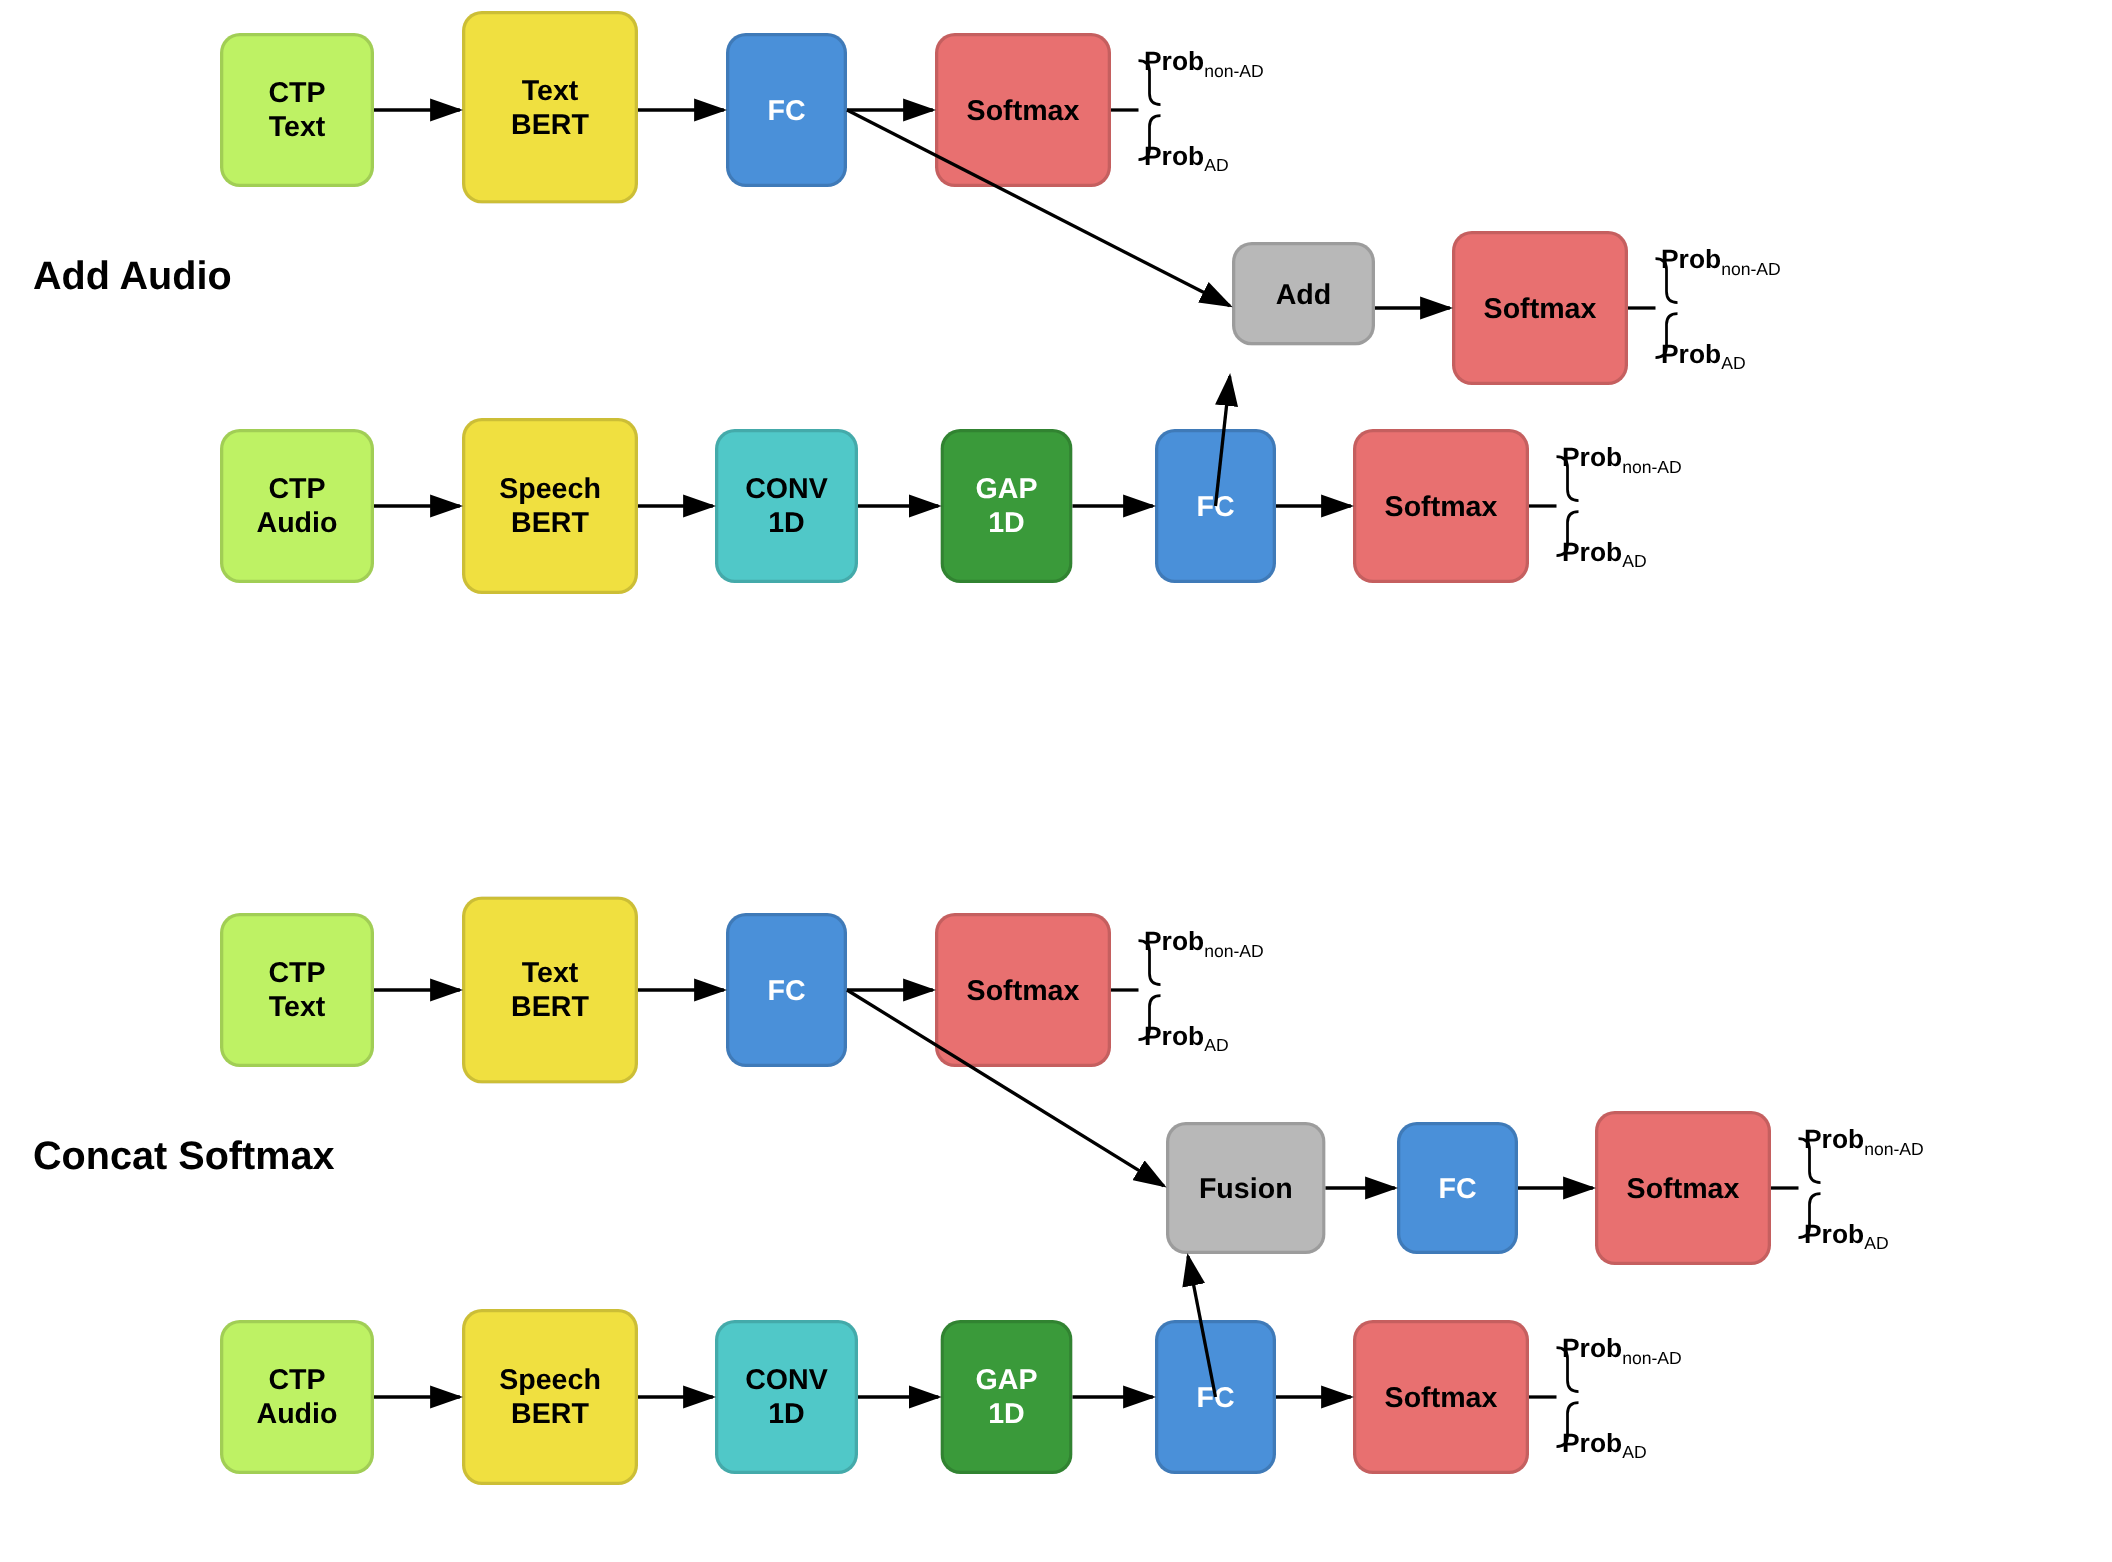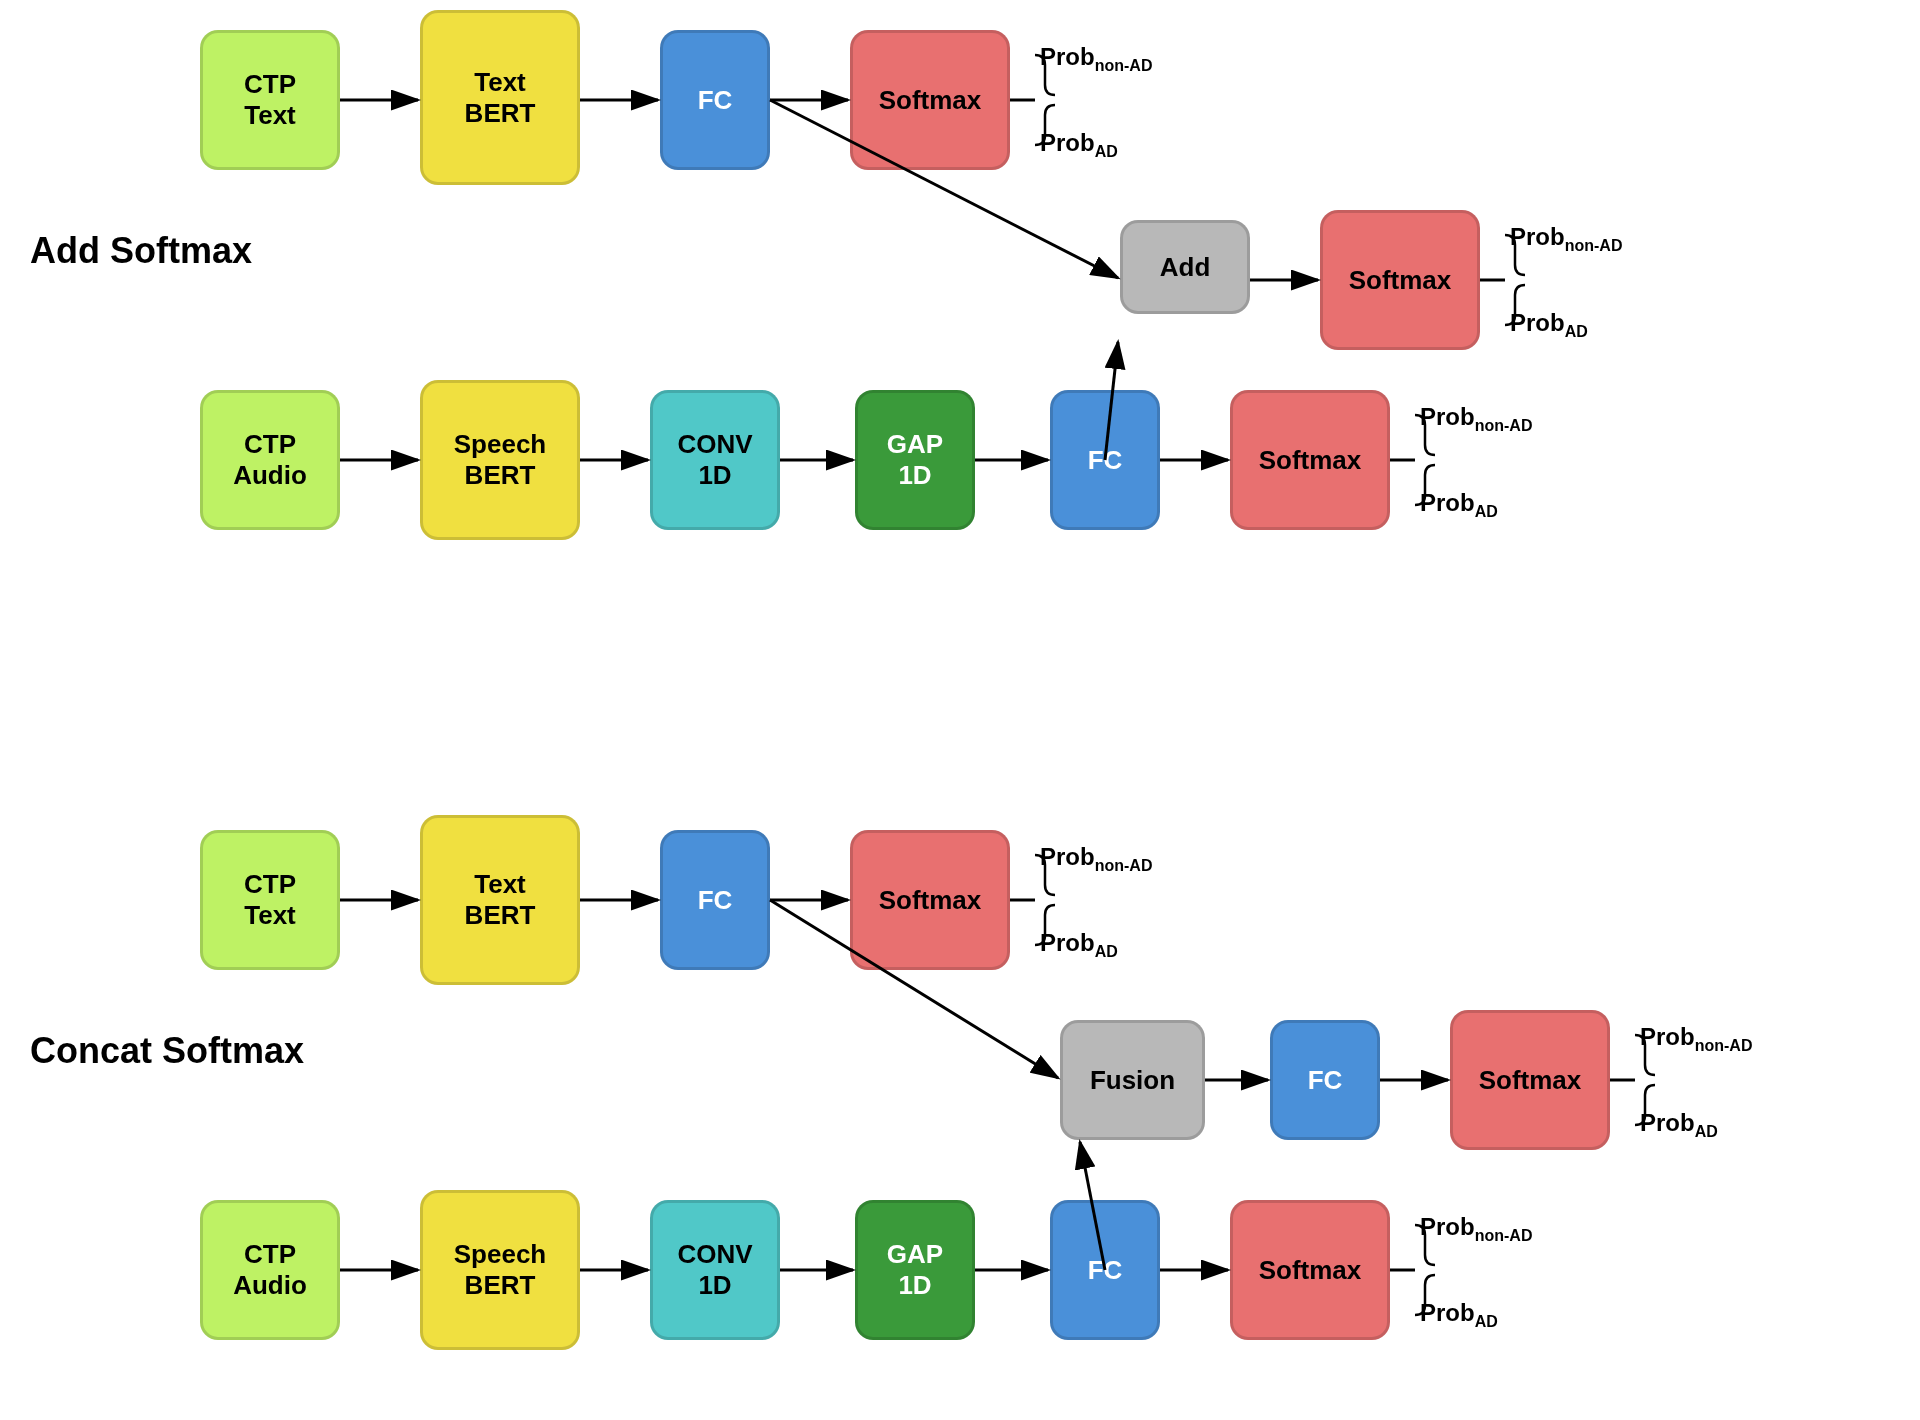--- a/index.html
+++ b/index.html
@@ -43,21 +43,21 @@
     .node-gray { background: #bef264; text-align: center; }
     .node-yellow { background: #f0e040; }
     .node-blue { background: #4a90d9; color: #fff; }
     .node-salmon { background: #e87070; color: #000; }
     .node-cyan { background: #50c8c8; }
     .node-green { background: #3a9a3a; color: #fff; }
     .node-lgray { background: #b8b8b8; }
 
     .prob-text {
       font-size: 24px;
-      font-weight: bold;
+      font-weight: normal;
       white-space: nowrap;
       line-height: 1.8;
     }
 
     .prob-sub {
       font-size: 16px;
       vertical-align: sub;
     }
 
     svg.arrows {
@@ -67,21 +67,21 @@
       width: 1920px;
       height: 1420px;
       pointer-events: none;
     }
   </style>
 </head>
 <body>
 
 <div class="diagram-container">
 
-  <div class="section-label" style="left:30px; top:230px;">Add Softmax</div>
+  <div class="section-label" style="left:30px; top:230px;">Add Audio</div>
 
   <div class="node node-gray" style="left:200px; top:30px; width:140px; height:140px;">CTP<br>Text</div>
   <div class="node node-yellow" style="left:420px; top:10px; width:160px; height:175px;">Text<br>BERT</div>
   <div class="node node-blue" style="left:660px; top:30px; width:110px; height:140px;">FC</div>
   <div class="node node-salmon" style="left:850px; top:30px; width:160px; height:140px;">Softmax</div>
 
   <div style="position:absolute; left:1040px; top:35px;">
     <div class="prob-text">
       <strong>Prob</strong><span class="prob-sub">non-AD</span>
     </div>

